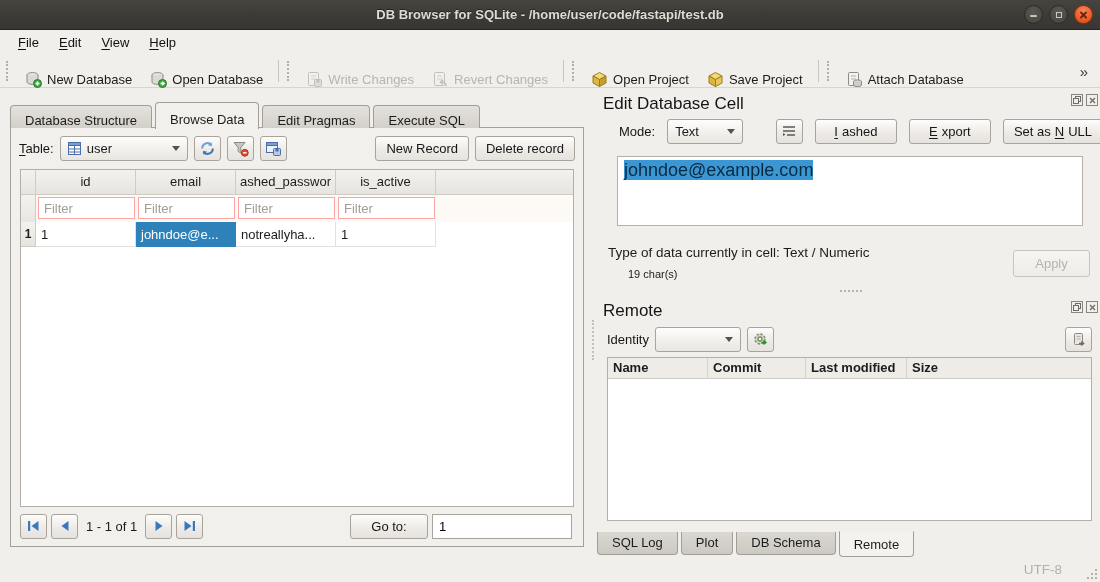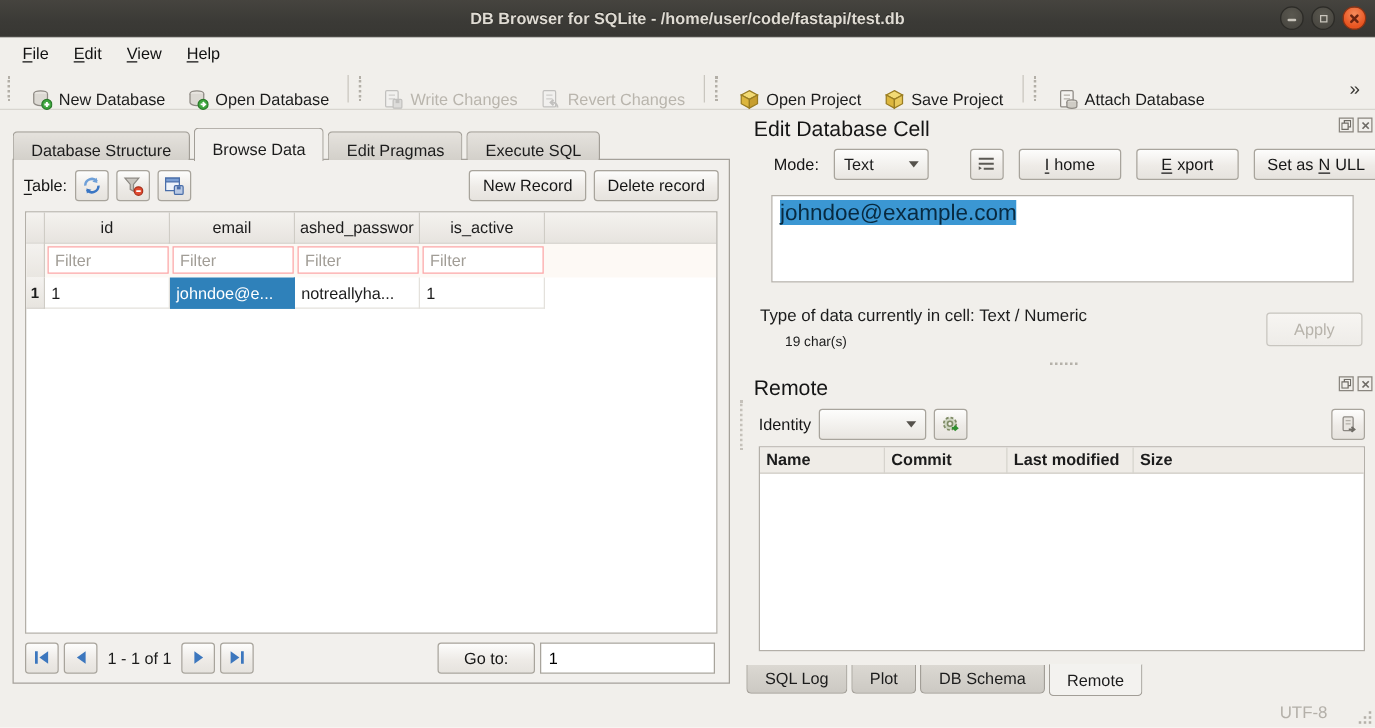--- a/index.html
+++ b/index.html
@@ -258,20 +258,31 @@
     <div class="tab">Database Structure</div>
     <div class="tab active">Browse Data</div>
     <div class="tab">Edit Pragmas</div>
     <div class="tab">Execute SQL</div>
   </div>
 
   <div class="left-frame">
 
     <div class="lf-controls">
       <span class="label"><span class="mn">T</span><span>able:</span></span>
+      <div class="dropdown table-dd">
+        <span>
+            <svg width="13" height="13" viewBox="0 0 13 13">
+              <rect x="0.5" y="0.5" width="12" height="12" fill="#fff" stroke="#4a6ea9"></rect>
+              <rect x="0.5" y="0.5" width="12" height="3" fill="#7b9fd4" stroke="#4a6ea9"></rect>
+              <path d="M0.5 7h12M0.5 10h12M6.5 3.5v9" stroke="#4a6ea9"></path>
+            </svg>
+          </span>
+        <span>user</span>
+        <span class="caret"></span>
+      </div>
       <div class="btn icon-btn">
         <span>
             <svg width="17" height="17" viewBox="0 0 17 17">
               <path d="M13.8 8.5a5.3 5.3 0 0 1-9.3 3.5" fill="none" stroke="#3a76c4" stroke-width="2"></path>
               <path d="M3.2 8.5a5.3 5.3 0 0 1 9.3-3.5" fill="none" stroke="#6fa0d8" stroke-width="2"></path>
               <polygon points="12.5,2.2 12.9,6.3 8.9,5.3" fill="#6fa0d8"></polygon>
               <polygon points="4.5,14.8 4.1,10.7 8.1,11.7" fill="#3a76c4"></polygon>
             </svg>
           </span>
       </div>
@@ -387,21 +398,21 @@
     <div class="btn icon-btn">
       <span>
           <svg width="14" height="12" viewBox="0 0 14 12">
             <path d="M1 2h12M1 6h12M5 10h8" stroke="#5b5954" stroke-width="1.6"></path>
             <path d="M1 8v3l2.5-1.5Z" fill="#5b5954"></path>
           </svg>
         </span>
     </div>
     <div class="btn" style="width:82px">
         <span class="mn">I</span>
-        <span>home</span>
+        <span>ashed</span>
       </div>
     <div class="btn" style="width:82px">
         <span class="mn">E</span>
         <span>xport</span>
       </div>
     <div class="btn">
         <span>Set as </span>
         <span class="mn">N</span>
         <span>ULL</span>
       </div>

